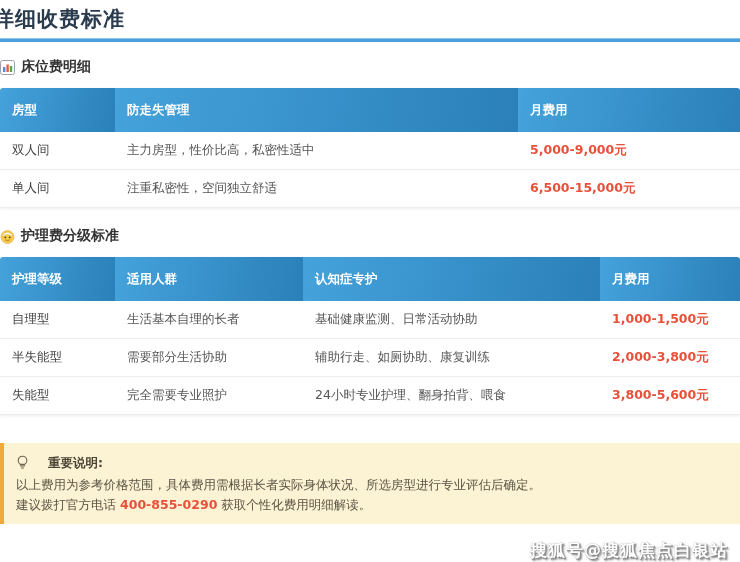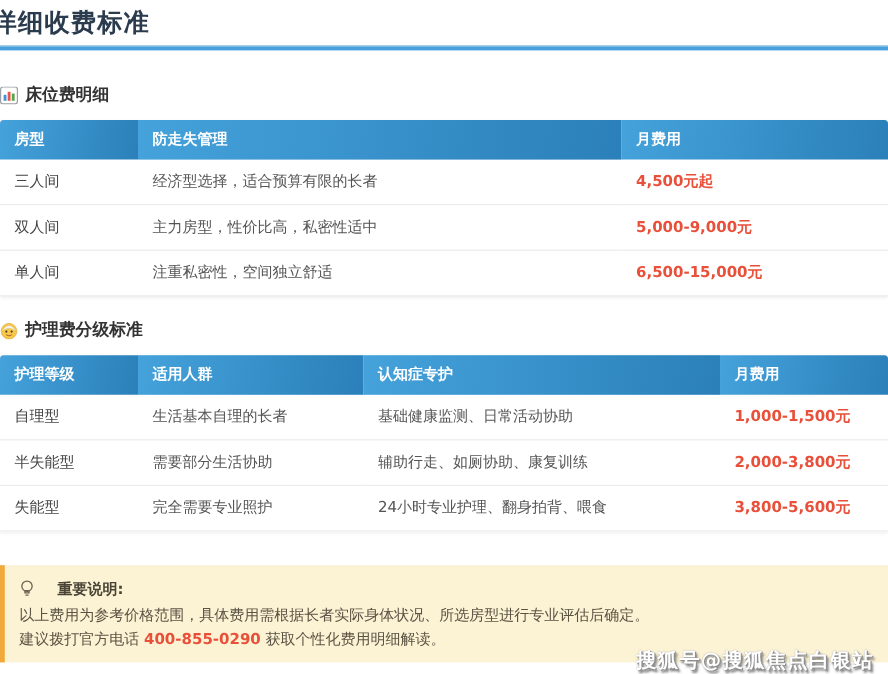--- a/index.html
+++ b/index.html
@@ -30,34 +30,34 @@
 
   
   .section-header {
     display: flex;
     align-items: center;
     gap: 6px;
     font-size: 14px;
     font-weight: bold;
     color: #333333;
   }
-  .sh1 { margin-top: 28px; }
+  .sh1 { margin-top: 16px; }
   .sh2 { margin-top: 19px; }
   .section-icon { width: 15px; height: 15px; display: inline-block; }
 
   
   table.fee-table {
     width: 740px;
     margin-top: 12px;
     border-collapse: collapse;
     table-layout: fixed;
     box-shadow: 0 1px 3px rgba(0,0,0,0.07);
   }
   table.fee-table th {
-    height: 33px;
+    height: 44px;
     padding: 0 0 0 12px;
     text-align: left;
     font-size: 12.5px;
     font-weight: bold;
     color: #ffffff;
     background: linear-gradient(100deg, #45a2db 0%, #2b80b9 100%);
   }
   table.fee-table th:first-child { border-radius: 3px 0 0 0; }
   table.fee-table th:last-child  { border-radius: 0 3px 0 0; }
   table.fee-table td {
@@ -139,25 +139,20 @@
         <col style="width:222px">
       </colgroup>
     <thead>
       <tr>
         <th>房型</th>
         <th>防走失管理</th>
         <th>月费用</th>
       </tr>
     </thead>
     <tbody>
-      <tr>
-        <td class="first">三人间</td>
-        <td>经济型选择，适合预算有限的长者</td>
-        <td class="price">4,500元起</td>
-      </tr>
       <tr>
         <td class="first">双人间</td>
         <td>主力房型，性价比高，私密性适中</td>
         <td class="price">5,000-9,000元</td>
       </tr>
       <tr>
         <td class="first">单人间</td>
         <td>注重私密性，空间独立舒适</td>
         <td class="price">6,500-15,000元</td>
       </tr>

